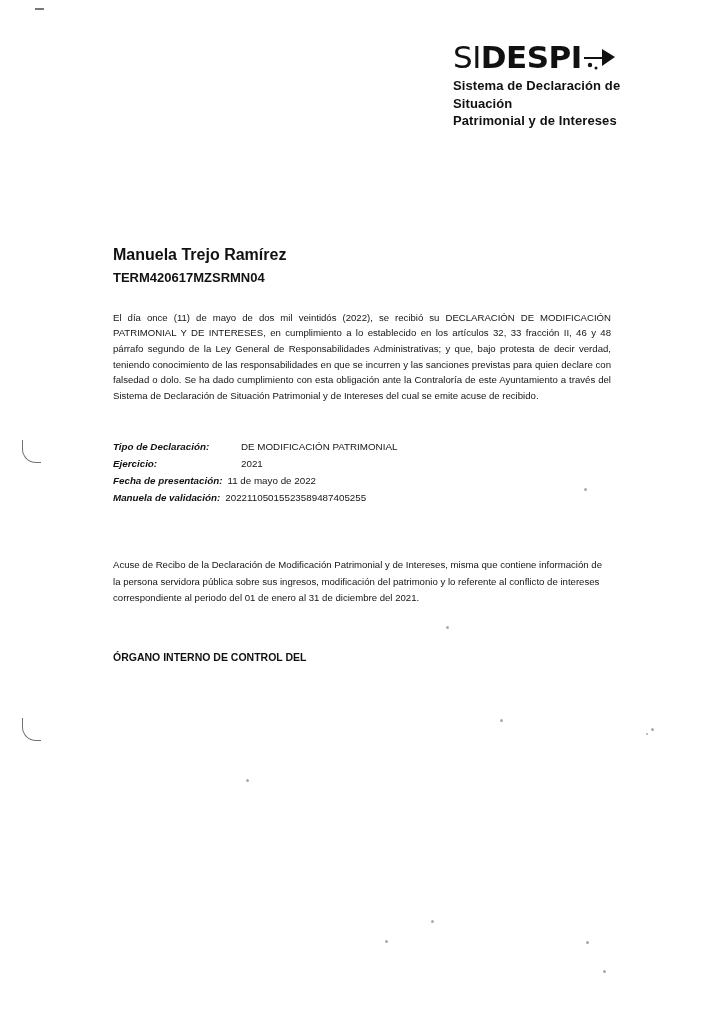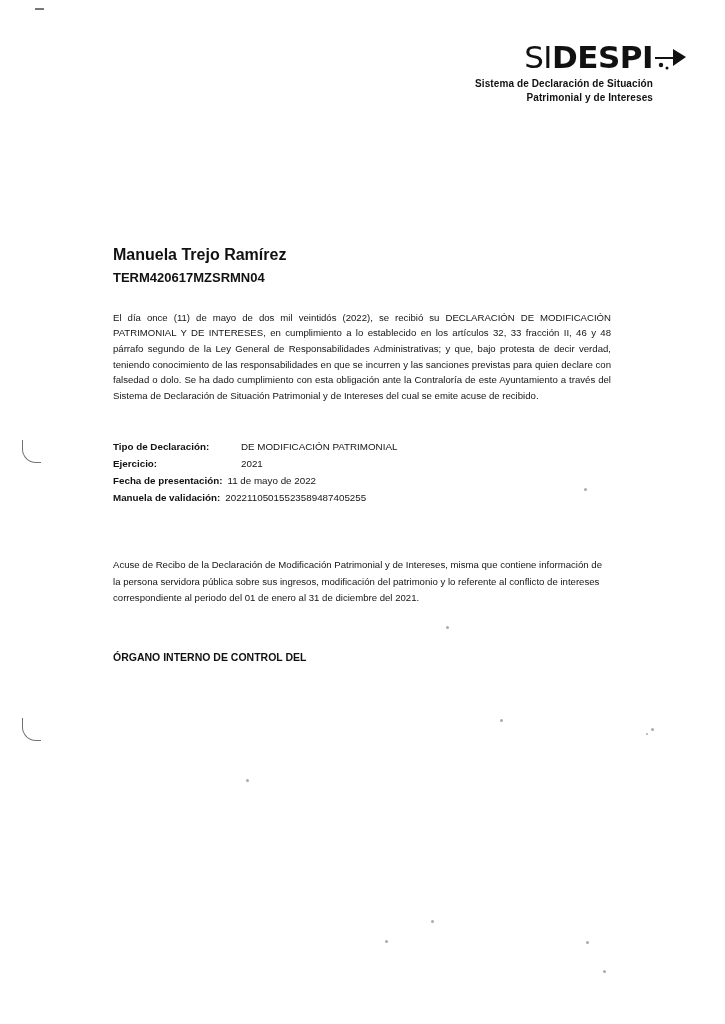--- a/index.html
+++ b/index.html
@@ -43,21 +43,21 @@
     border-bottom: 1.5px solid #5a5a5a;
     border-bottom-left-radius: 14px;
     opacity: .85;
   }
 
   
   .logo-block {
     position: absolute;
     top: 42px;
     right: 72px;
-    text-align: right;
+    text-align: left;
     width: 200px;
   }
   .logo-word {
     font-family: "DejaVu Sans", sans-serif;
     font-weight: bold;
     font-size: 31px;
     letter-spacing: -0.5px;
     color: #111;
     display: inline-block;
     position: relative;
@@ -68,21 +68,21 @@
   }
   .logo-arrow {
     position: absolute;
     right: -34px;
     top: -2px;
     width: 34px;
     height: 30px;
   }
   .logo-sub {
     margin-top: 4px;
-    font-size: 10px;
+    font-size: 13px;
     font-weight: bold;
     color: #111;
     line-height: 1.35;
     letter-spacing: .1px;
   }
 
   
   .doc-title {
     position: absolute;
     top: 160px;
@@ -132,20 +132,21 @@
     align-items: baseline;
     margin-bottom: 6px;
     font-size: 9.8px;
   }
   .field-label {
     font-weight: bold;
     color: #111;
     width: 128px;
     flex: 0 0 128px;
     white-space: nowrap;
+    font-style: italic;
   }
   .field-value {
     color: #151515;
   }
   .field-row.inline .field-label {
     width: auto;
     flex: 0 0 auto;
     padding-right: 5px;
   }
 

